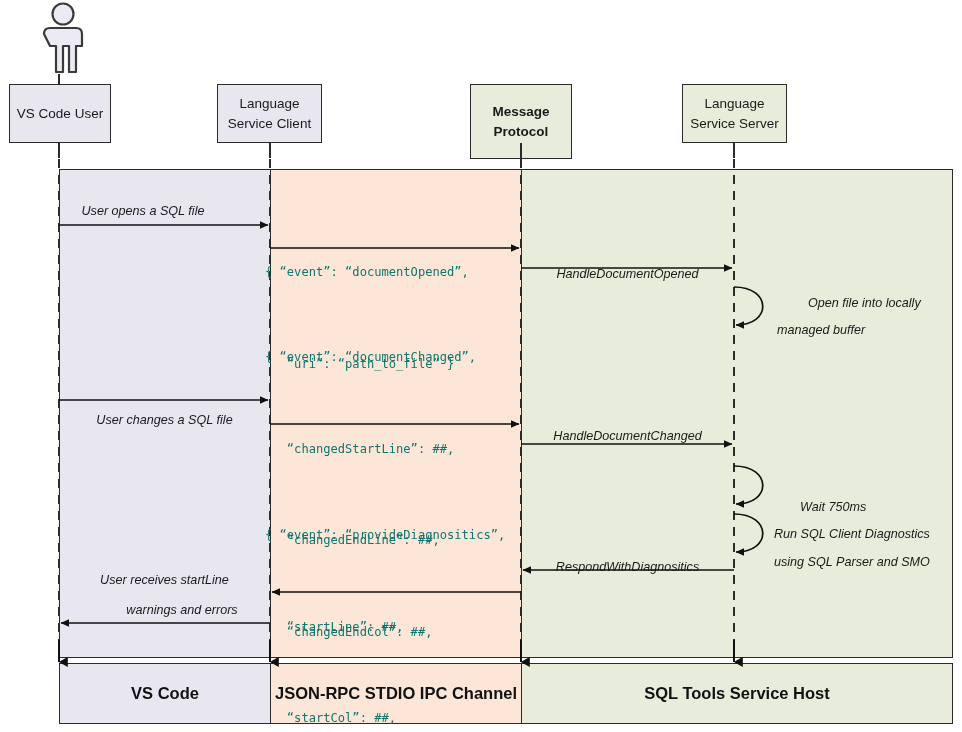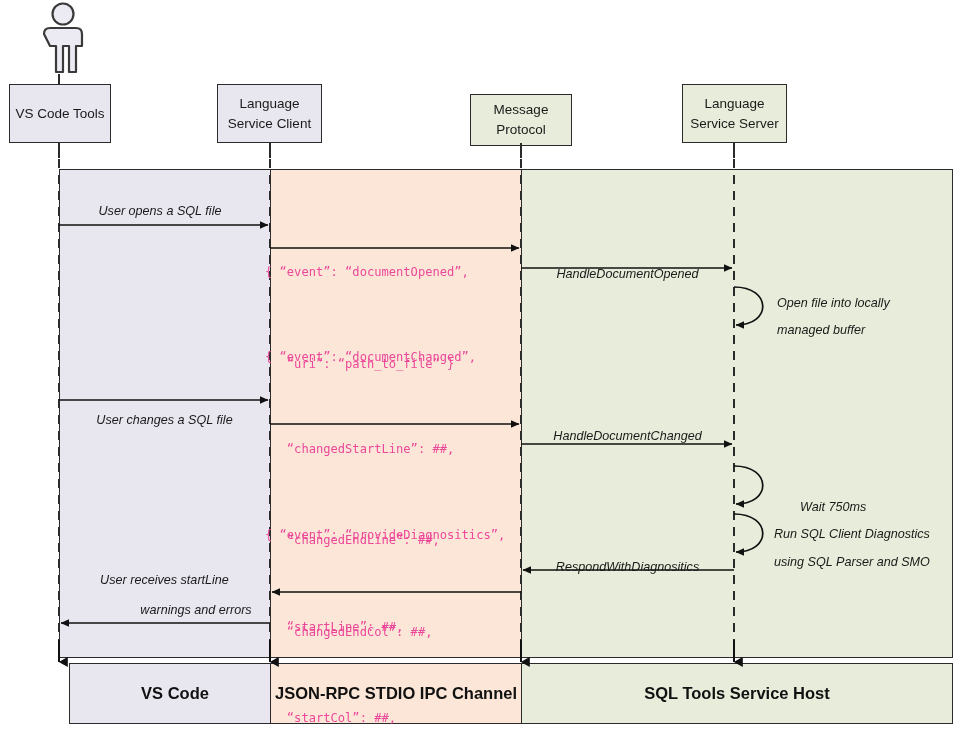--- a/index.html
+++ b/index.html
@@ -39,61 +39,61 @@
   .msg-label{
     font-style:italic;font-size:12.6px;color:#1a1a1a;
     text-align:center;line-height:30px;white-space:nowrap;
   }
   .note-label{
     font-style:italic;font-size:12.6px;color:#1a1a1a;
     line-height:30px;white-space:nowrap;
   }
   .json{
     font-family:"DejaVu Sans Mono","Liberation Mono",monospace;
-    font-size:12.1px;line-height:30.5px;color:#ec4899;white-space:pre;
+    font-size:12.1px;line-height:30.5px;color:#0f766e;white-space:pre;
   }
 
   svg.overlay{position:absolute;left:0;top:0;width:962px;height:732px;pointer-events:none;}
 </style>
 </head>
 <body>
 
 <div id="stage">
 
   <div class="abs actor-icon">
     <svg width="66" height="72" viewBox="0 0 66 72">
       <circle cx="33" cy="12" r="10.5" fill="#eceaf2" stroke="#3a3a3a" stroke-width="2.2"></circle>
       <path d="M14 32 q0 -6 6 -6 h26 q6 0 6 6 v12 h-6 v26 h-7 v-26 h-6 v26 h-7 v-26 h-6 z" fill="#eceaf2" stroke="#3a3a3a" stroke-width="2.2" stroke-linejoin="round"></path>
     </svg>
   </div>
 
   <div class="abs pbox fill-vs" style="left:9px;top:84px;width:102px;height:59px;">
-    <span class="l">VS Code Tools</span>
+    <span class="l">VS Code User</span>
   </div>
 
   <div class="abs pbox fill-vs" style="left:217px;top:84px;width:105px;height:59px;">
     <span class="l">Language</span>
     <span class="l">Service Client</span>
   </div>
 
-  <div class="abs pbox fill-msg" style="left:470px;top:94px;width:102px;height:52px;">
+  <div class="abs pbox fill-msg" style="left:470px;top:84px;width:102px;height:75px;font-weight:bold;">
     <span class="l">Message</span>
     <span class="l">Protocol</span>
   </div>
 
   <div class="abs pbox fill-msg" style="left:682px;top:84px;width:105px;height:59px;">
     <span class="l">Language</span>
     <span class="l">Service Server</span>
   </div>
 
   <div class="abs band band-vs" style="left:59px;top:169px;width:212px;height:489px;"></div>
   <div class="abs band band-rpc" style="left:270px;top:169px;width:252px;height:489px;"></div>
   <div class="abs band band-sql" style="left:521px;top:169px;width:432px;height:489px;"></div>
 
-  <div class="abs foot" style="left:59px;top:663px;width:212px;height:61px;background:#e8e6ef;margin-left:10px;">
+  <div class="abs foot" style="left:59px;top:663px;width:212px;height:61px;background:#e8e6ef;">
     <span>VS Code</span>
   </div>
   <div class="abs foot" style="left:270px;top:663px;width:252px;height:61px;background:#fbe6d8;">
     <span>JSON-RPC STDIO IPC Channel</span>
   </div>
   <div class="abs foot" style="left:521px;top:663px;width:432px;height:61px;background:#e7edda;">
     <span>SQL Tools Service Host</span>
   </div>
 
   <svg class="overlay">
@@ -141,30 +141,30 @@
       <line x1="270" y1="623" x2="61" y2="623"></line>
     </g>
 
     <g stroke="#111" stroke-width="1.7" fill="none" marker-end="url(#ah)">
       <path d="M734,287 C772,287 772,325 736,325"></path>
       <path d="M734,466 C772,466 772,504 736,504"></path>
       <path d="M734,514 C772,514 772,552 736,552"></path>
     </g>
   </svg>
 
-  <div class="abs msg-label" style="left:59px;top:196px;width:202px;font-style:italic;">User opens a SQL file</div>
+  <div class="abs msg-label" style="left:42px;top:196px;width:202px;font-style:italic;">User opens a SQL file</div>
   <div class="abs msg-label" style="left:59px;top:371px;width:211px;margin-top:34px;">User changes a SQL file</div>
   <div class="abs msg-label" style="left:59px;top:565px;width:211px;">User receives startLine</div>
-  <div class="abs msg-label" style="left:59px;top:595px;width:246px;margin-left:14px;">warnings and errors</div>
+  <div class="abs msg-label" style="left:59px;top:595px;width:246px;">warnings and errors</div>
 
   <div class="abs msg-label" style="left:521px;top:245px;width:213px;margin-top:14px;">HandleDocumentOpened</div>
   <div class="abs msg-label" style="left:521px;top:421px;width:213px;">HandleDocumentChanged</div>
   <div class="abs msg-label" style="left:521px;top:552px;width:213px;">RespondWithDiagnositics</div>
 
-  <div class="abs note-label" style="left:777px;top:288px;">Open file into locally</div>
+  <div class="abs note-label" style="left:808px;top:288px;">Open file into locally</div>
   <div class="abs note-label" style="left:777px;top:315px;">managed buffer</div>
 
   <div class="abs note-label" style="left:800px;top:492px;">Wait 750ms</div>
   <div class="abs note-label" style="left:774px;top:519px;">Run SQL Client Diagnostics</div>
   <div class="abs note-label" style="left:774px;top:547px;">using SQL Parser and SMO</div>
 
   <div class="abs json" style="left:265px;top:196px;">
     <div>{ “event”: “documentOpened”,</div>
     <div>   “uri”: “path_to_file” }</div>
   </div>

